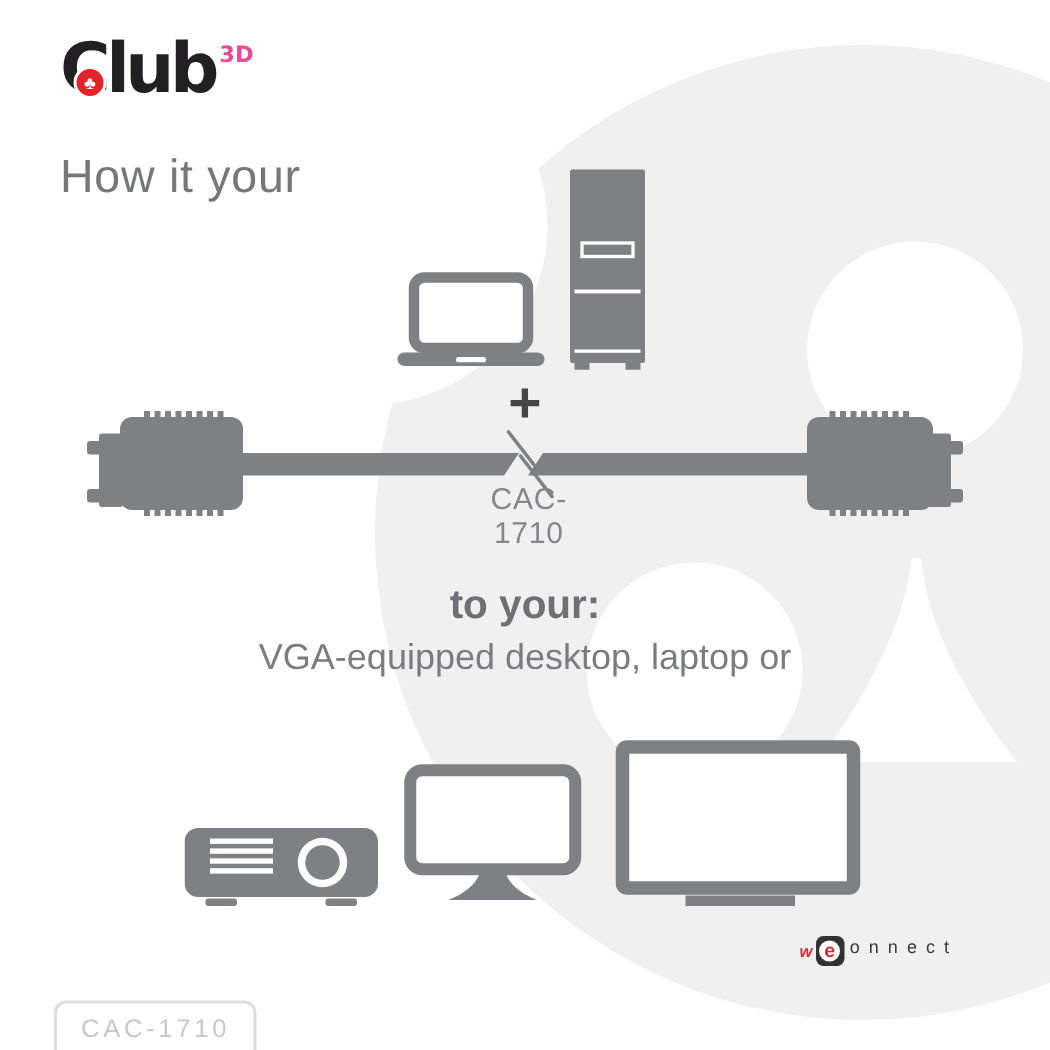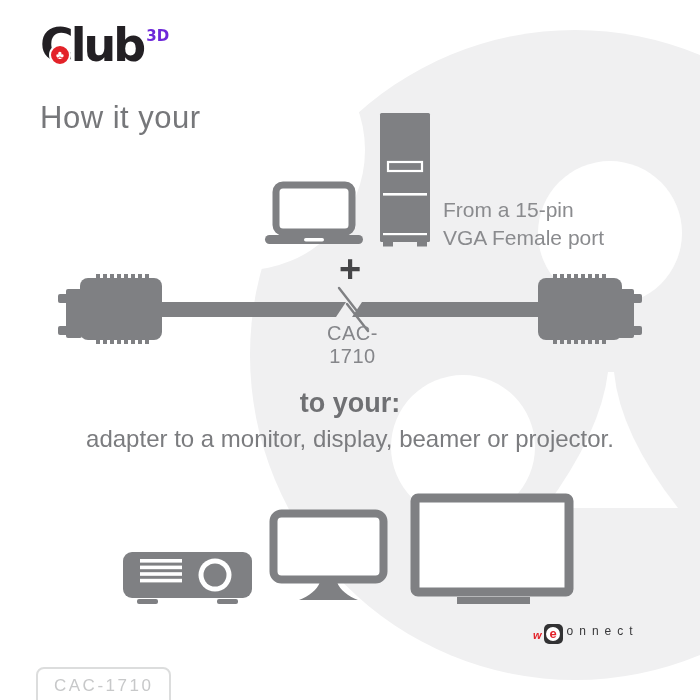--- a/index.html
+++ b/index.html
@@ -13,21 +13,21 @@
   .watermark { position:absolute; inset:0; z-index:0; pointer-events:none; }
 
   
   .logo { position:absolute; left:40px; top:18px; z-index:2; }
   .logo-word {
     font-family:"DejaVu Sans", sans-serif; font-weight:800; font-size:46px;
     letter-spacing:-3px; color:#232024;
   }
   .logo-sup {
     font-family:"DejaVu Sans", sans-serif; font-weight:700; font-size:15px;
-    color:#6d28d9; position:relative; top:-20px; margin-left:3px; letter-spacing:0;text-align:right;
+    color:#ec4899; position:relative; top:-20px; margin-left:3px; letter-spacing:0;text-align:right;
   }
   .logo-dot {
     position:absolute; left:9px; top:26px; width:22px; height:22px;
     background:#e32229; border:2px solid #ffffff; border-radius:50%;
     display:flex; align-items:center; justify-content:center;
     color:#ffffff; font-size:12px; line-height:1;
   }
 
   .heading {
     position:absolute; left:40px; top:100px; z-index:2;
@@ -112,24 +112,20 @@
 
   <svg class="layer" style="left:379px; top:112px;" width="52" height="136" viewBox="0 0 52 136">
     <rect x="1" y="1" width="50" height="129" rx="1.5" fill="#7f8083"></rect>
     <rect x="9" y="50" width="34" height="9" fill="none" stroke="#ffffff" stroke-width="2.2"></rect>
     <rect x="4" y="81" width="44" height="2.6" fill="#ffffff"></rect>
     <rect x="4" y="121" width="44" height="2.2" fill="#ffffff"></rect>
     <rect x="4" y="130" width="10" height="4.5" fill="#7f8083"></rect>
     <rect x="38" y="130" width="10" height="4.5" fill="#7f8083"></rect>
   </svg>
 
-  <div class="source-text">
-    <div>From a 15-pin</div>
-    <div>VGA Female port</div>
-  </div>
 
   <div class="plus">+</div>
 
   <svg class="layer" style="left:0; top:268px;" width="700" height="84" viewBox="0 0 700 84">
 
     <g fill="#7f8083">
       <rect x="58" y="26" width="14" height="9" rx="2"></rect>
       <rect x="58" y="58" width="14" height="9" rx="2"></rect>
       <rect x="66" y="21" width="16" height="49" rx="2"></rect>
       <rect x="80" y="10" width="82" height="62" rx="8"></rect>
@@ -185,21 +181,21 @@
         <rect x="595" y="69" width="4" height="7"></rect>
           <rect x="602" y="69" width="4" height="7"></rect>
       </g>
     </g>
   </svg>
 
   <div class="cable-label">CAC-1710</div>
 
   <div class="dest">
     <div class="dest-title">to your:</div>
-    <div class="dest-line">adapter to a monitor, display, beamer or projector.</div>
+    <div class="dest-line">VGA-equipped desktop, laptop or</div>
   </div>
 
   <svg class="layer" style="left:123px; top:551px;" width="130" height="56" viewBox="0 0 130 56">
     <rect x="0" y="1" width="129" height="46" rx="9" fill="#7f8083"></rect>
     <rect x="17" y="8" width="42" height="3.6" fill="#ffffff"></rect>
     <rect x="17" y="14.6" width="42" height="3.6" fill="#ffffff"></rect>
     <rect x="17" y="21.2" width="42" height="3.6" fill="#ffffff"></rect>
     <rect x="17" y="27.8" width="42" height="3.6" fill="#ffffff"></rect>
     <circle cx="92" cy="24" r="16.5" fill="#ffffff"></circle>
     <circle cx="92" cy="24" r="11.5" fill="#7f8083"></circle>

